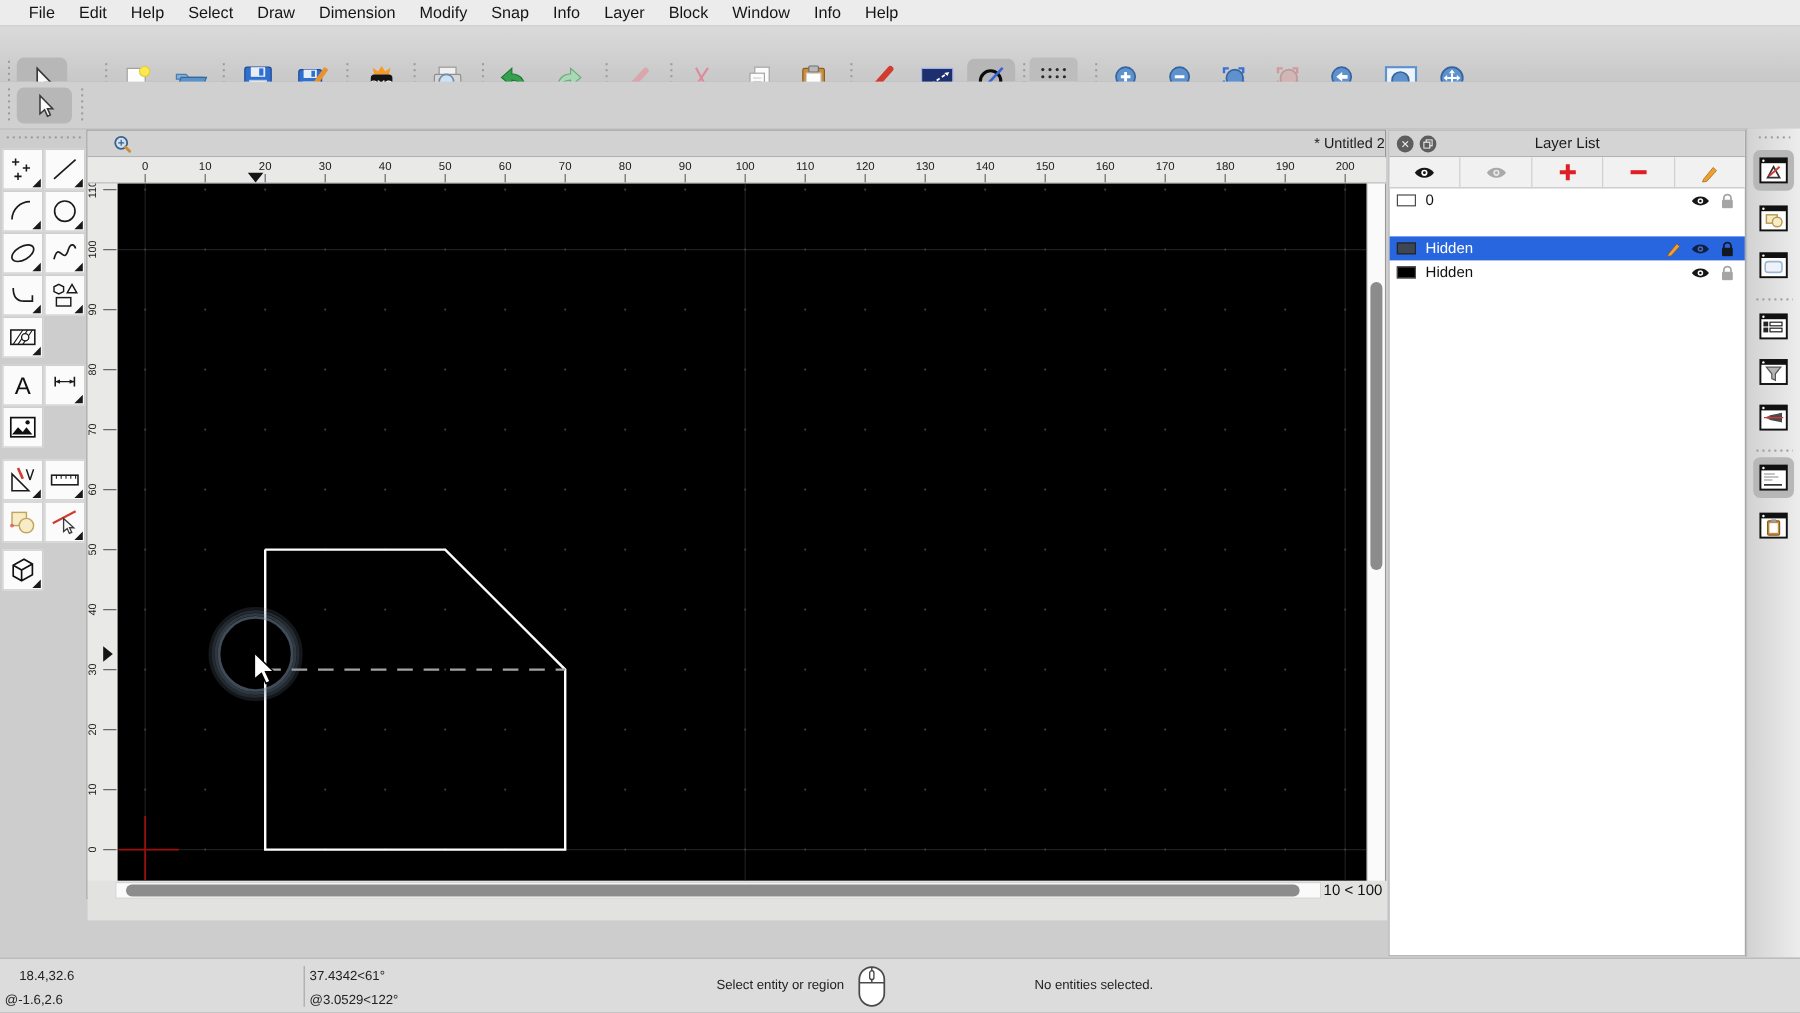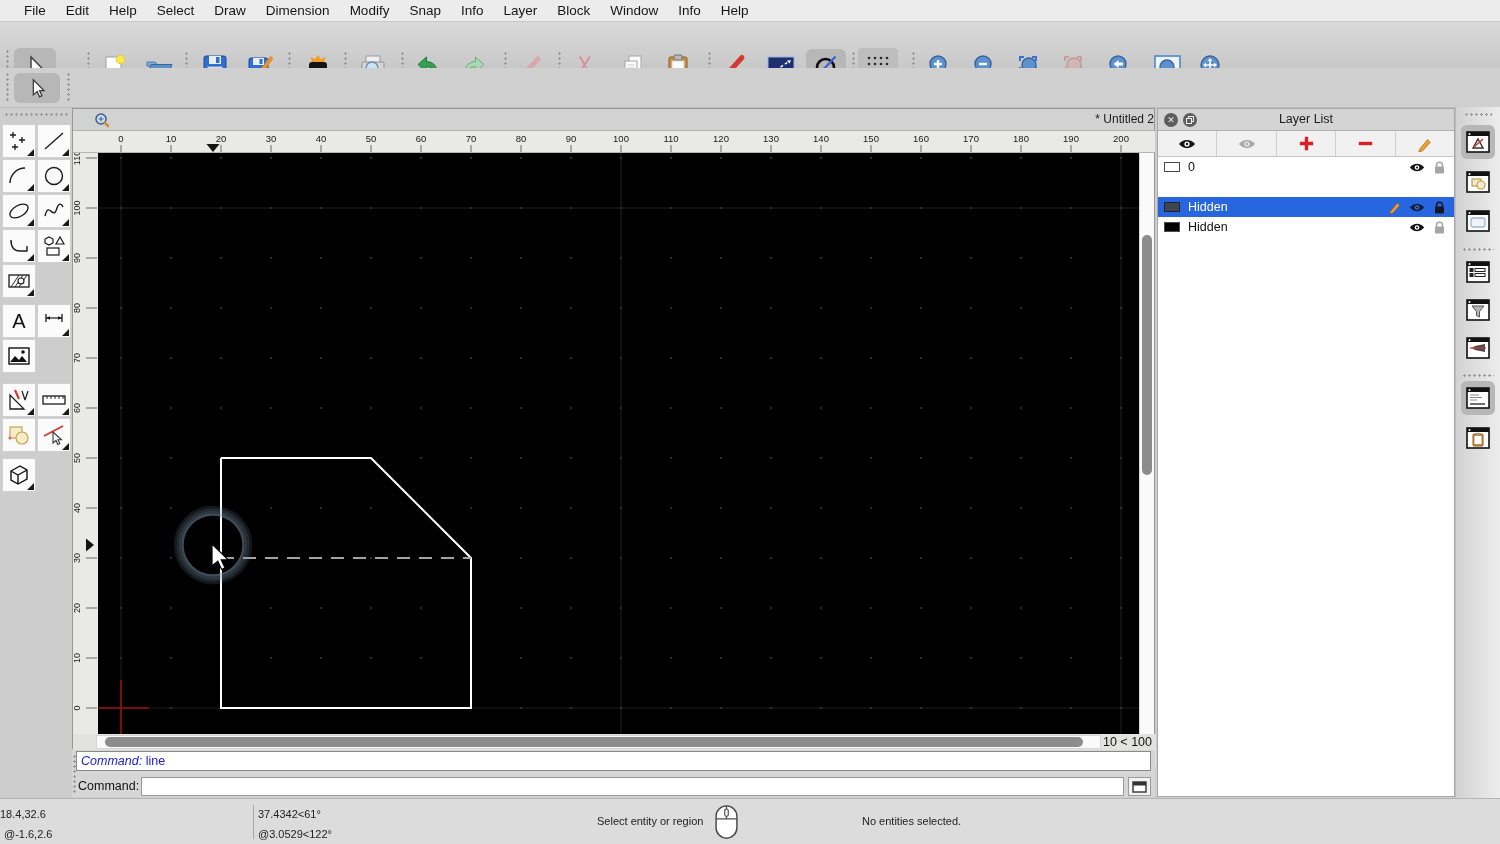--- a/index.html
+++ b/index.html
@@ -756,32 +756,20 @@
         <div id="vthumb" class="abs"></div>
       </div>
     <div id="hscroll-row" class="abs">
       <div id="hscroll" class="abs">
           <div id="hthumb" class="abs"></div>
         </div>
       <div id="grid-scale" class="abs">10 &lt; 100</div>
     </div>
   </div>
 
-  <div id="cmd-dock" class="abs">
-    <div class="dots-v" style="left:0;top:4px;height:40px"></div>
-    <div id="cmd-history" class="abs"><span class="it">Command:</span> <span>line</span></div>
-    <div id="cmd-label" class="abs">Command:</div>
-    <input id="cmd-input" class="abs" value="" style="">
-    <div id="cmd-togglebtn" class="abs">
-      <svg width="15" height="12" viewBox="0 0 15 12">
-          <rect x="1" y="1" width="13" height="10" fill="#fff" stroke="#333" stroke-width="1.4"></rect>
-          <rect x="1" y="1" width="13" height="3.5" fill="#333"></rect>
-        </svg>
-    </div>
-  </div>
 
   <div id="layer-dock" class="abs">
     <div id="layer-titlebar" class="abs">
       <div class="tb-circle" style="left:6px">✕</div>
       <div class="tb-circle" style="left:25px">
           <svg width="8" height="8" viewBox="0 0 8 8">
             <rect x="2.5" y="0.5" width="5" height="5" fill="none" stroke="#ececec"></rect>
             <rect x="0.5" y="2.5" width="5" height="5" fill="#5d5d5d" stroke="#ececec"></rect>
           </svg>
         </div>
@@ -956,21 +944,21 @@
           <rect x="2" y="2" width="22" height="4" fill="#111"></rect>
           <circle cx="4.5" cy="4" r="1" fill="#fff"></circle>
           <rect x="8" y="8" width="10" height="12" rx="1" fill="#c88f3f" stroke="#8a5d22"></rect>
           <rect x="11" y="6.8" width="4" height="2.6" fill="#9a9a9a"></rect>
           <rect x="9.5" y="10" width="7" height="8" fill="#fff"></rect>
         </svg>
     </div>
   </div>
 
   <div id="statusbar" class="abs">
-    <div class="abs" style="left:0;top:9px">18.4,32.6</div>
+    <div class="abs" style="left:16px;top:9px">18.4,32.6</div>
     <div class="abs" style="left:4px;top:29px">@-1.6,2.6</div>
     <div class="abs" style="left:253px;top:6px;width:1px;height:34px;background:#a8a8a8"></div>
     <div class="abs" style="left:258px;top:9px">37.4342&lt;61°</div>
     <div class="abs" style="left:258px;top:29px">@3.0529&lt;122°</div>
 
     <div class="abs" style="left:597px;top:16px">Select entity or region</div>
     <svg class="abs" style="left:714px;top:5px" width="25" height="36" viewBox="0 0 24 34">
         <rect x="2" y="1.5" width="20" height="31" rx="10" fill="#fff" stroke="#4a4a4a" stroke-width="1.4"></rect>
         <line x1="2" y1="14" x2="22" y2="14" stroke="#4a4a4a" stroke-width="1.2"></line>
         <line x1="12" y1="1.5" x2="12" y2="14" stroke="#4a4a4a" stroke-width="1.2"></line>

